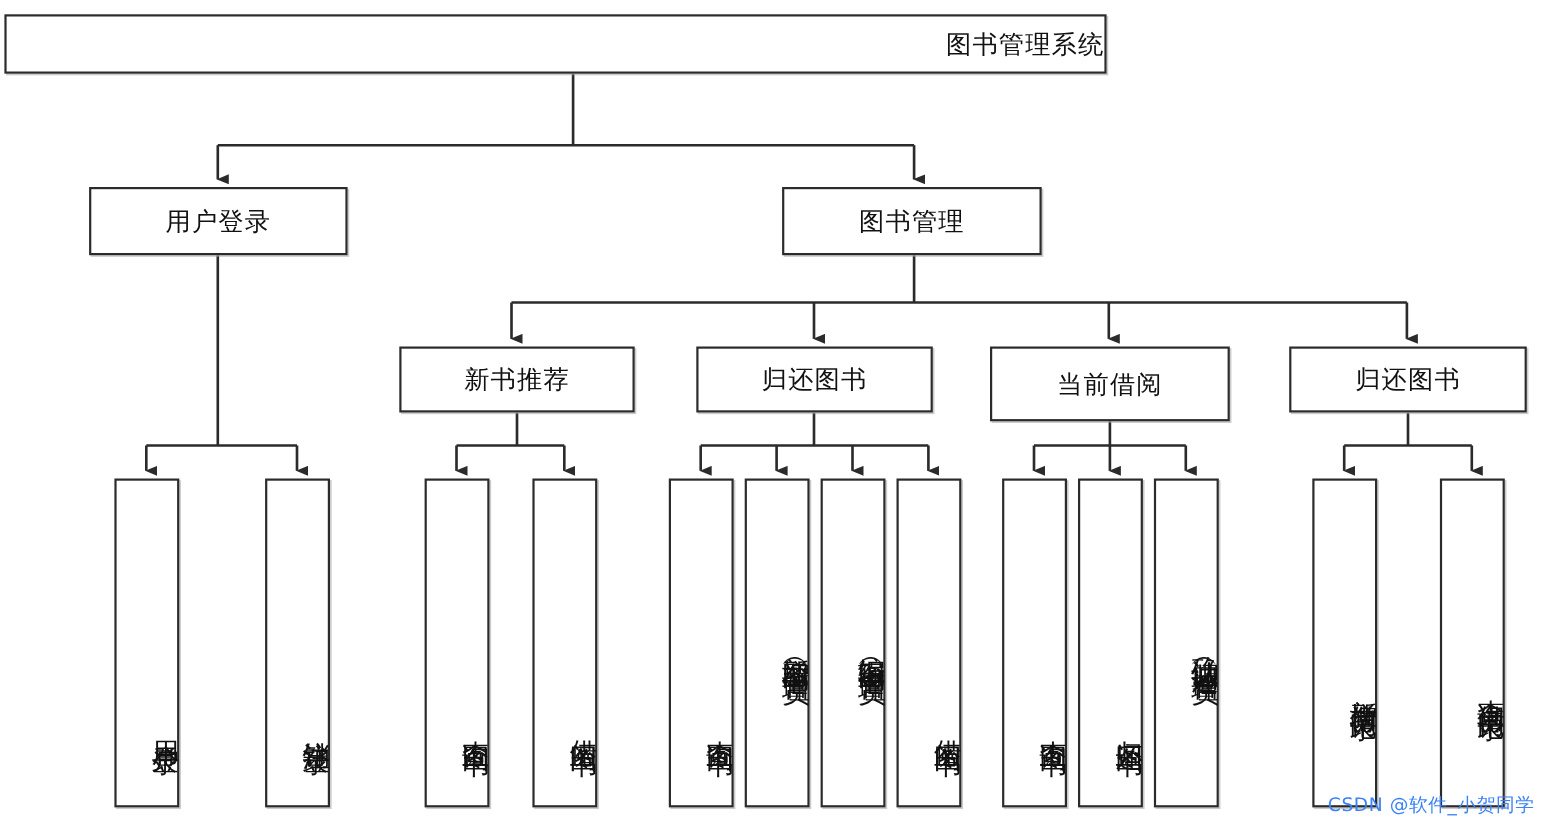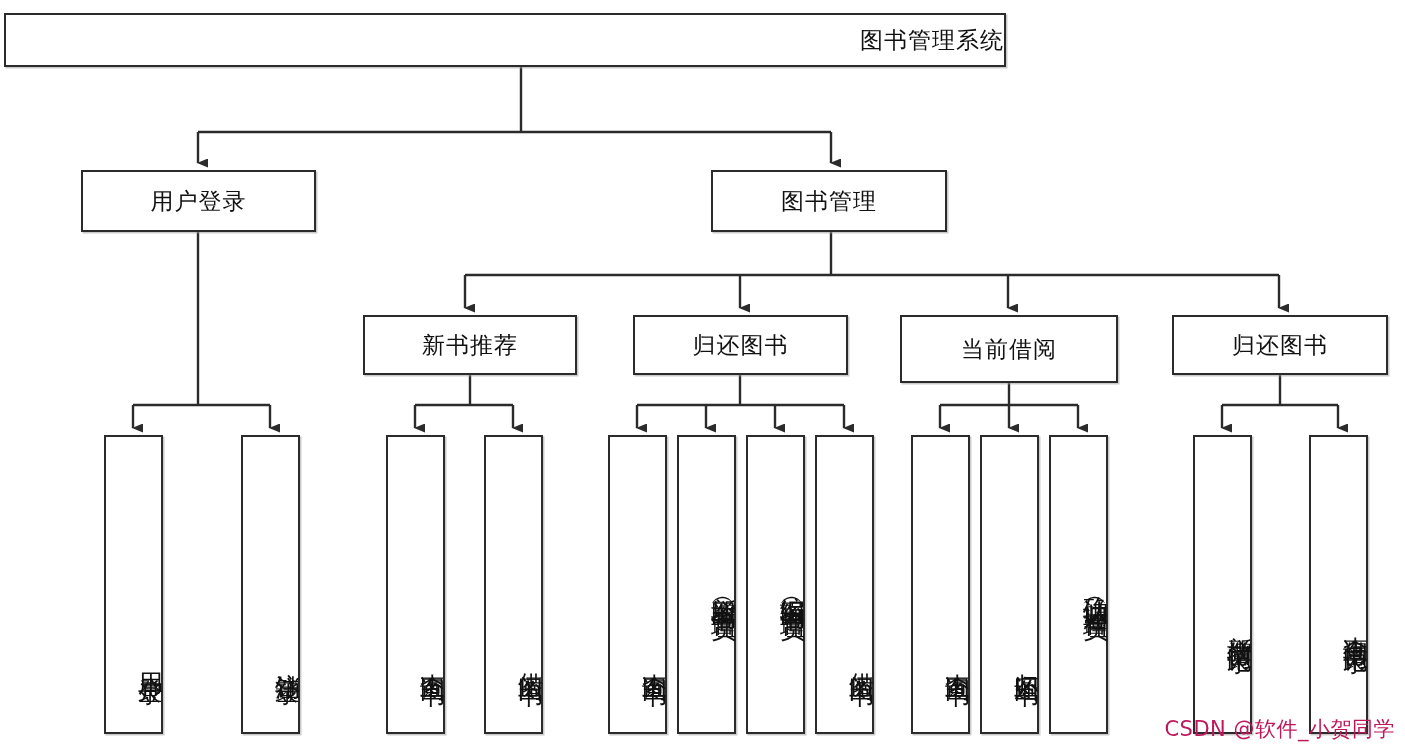--- a/index.html
+++ b/index.html
@@ -39,22 +39,22 @@
     border:2.4px solid #2b2b2b;
     box-shadow:1.5px 1.5px 0 rgba(160,160,160,0.55);
     display:flex;align-items:center;justify-content:center;
     color:#111111;
     font-size:23px;
     letter-spacing:1px;
   }
   .watermark{
     position:absolute;
     right:10px;bottom:4px;
-    font-size:21px;
-    color:#be185d;
+    font-size:17px;
+    color:#3b82f6;
     letter-spacing:0.5px;
     user-select:none;
     white-space:nowrap;
   }
 </style>
 </head>
 <body>
 
 <svg id="diagram" viewBox="0 0 1405 747" xmlns="http://www.w3.org/2000/svg">
   <defs>

